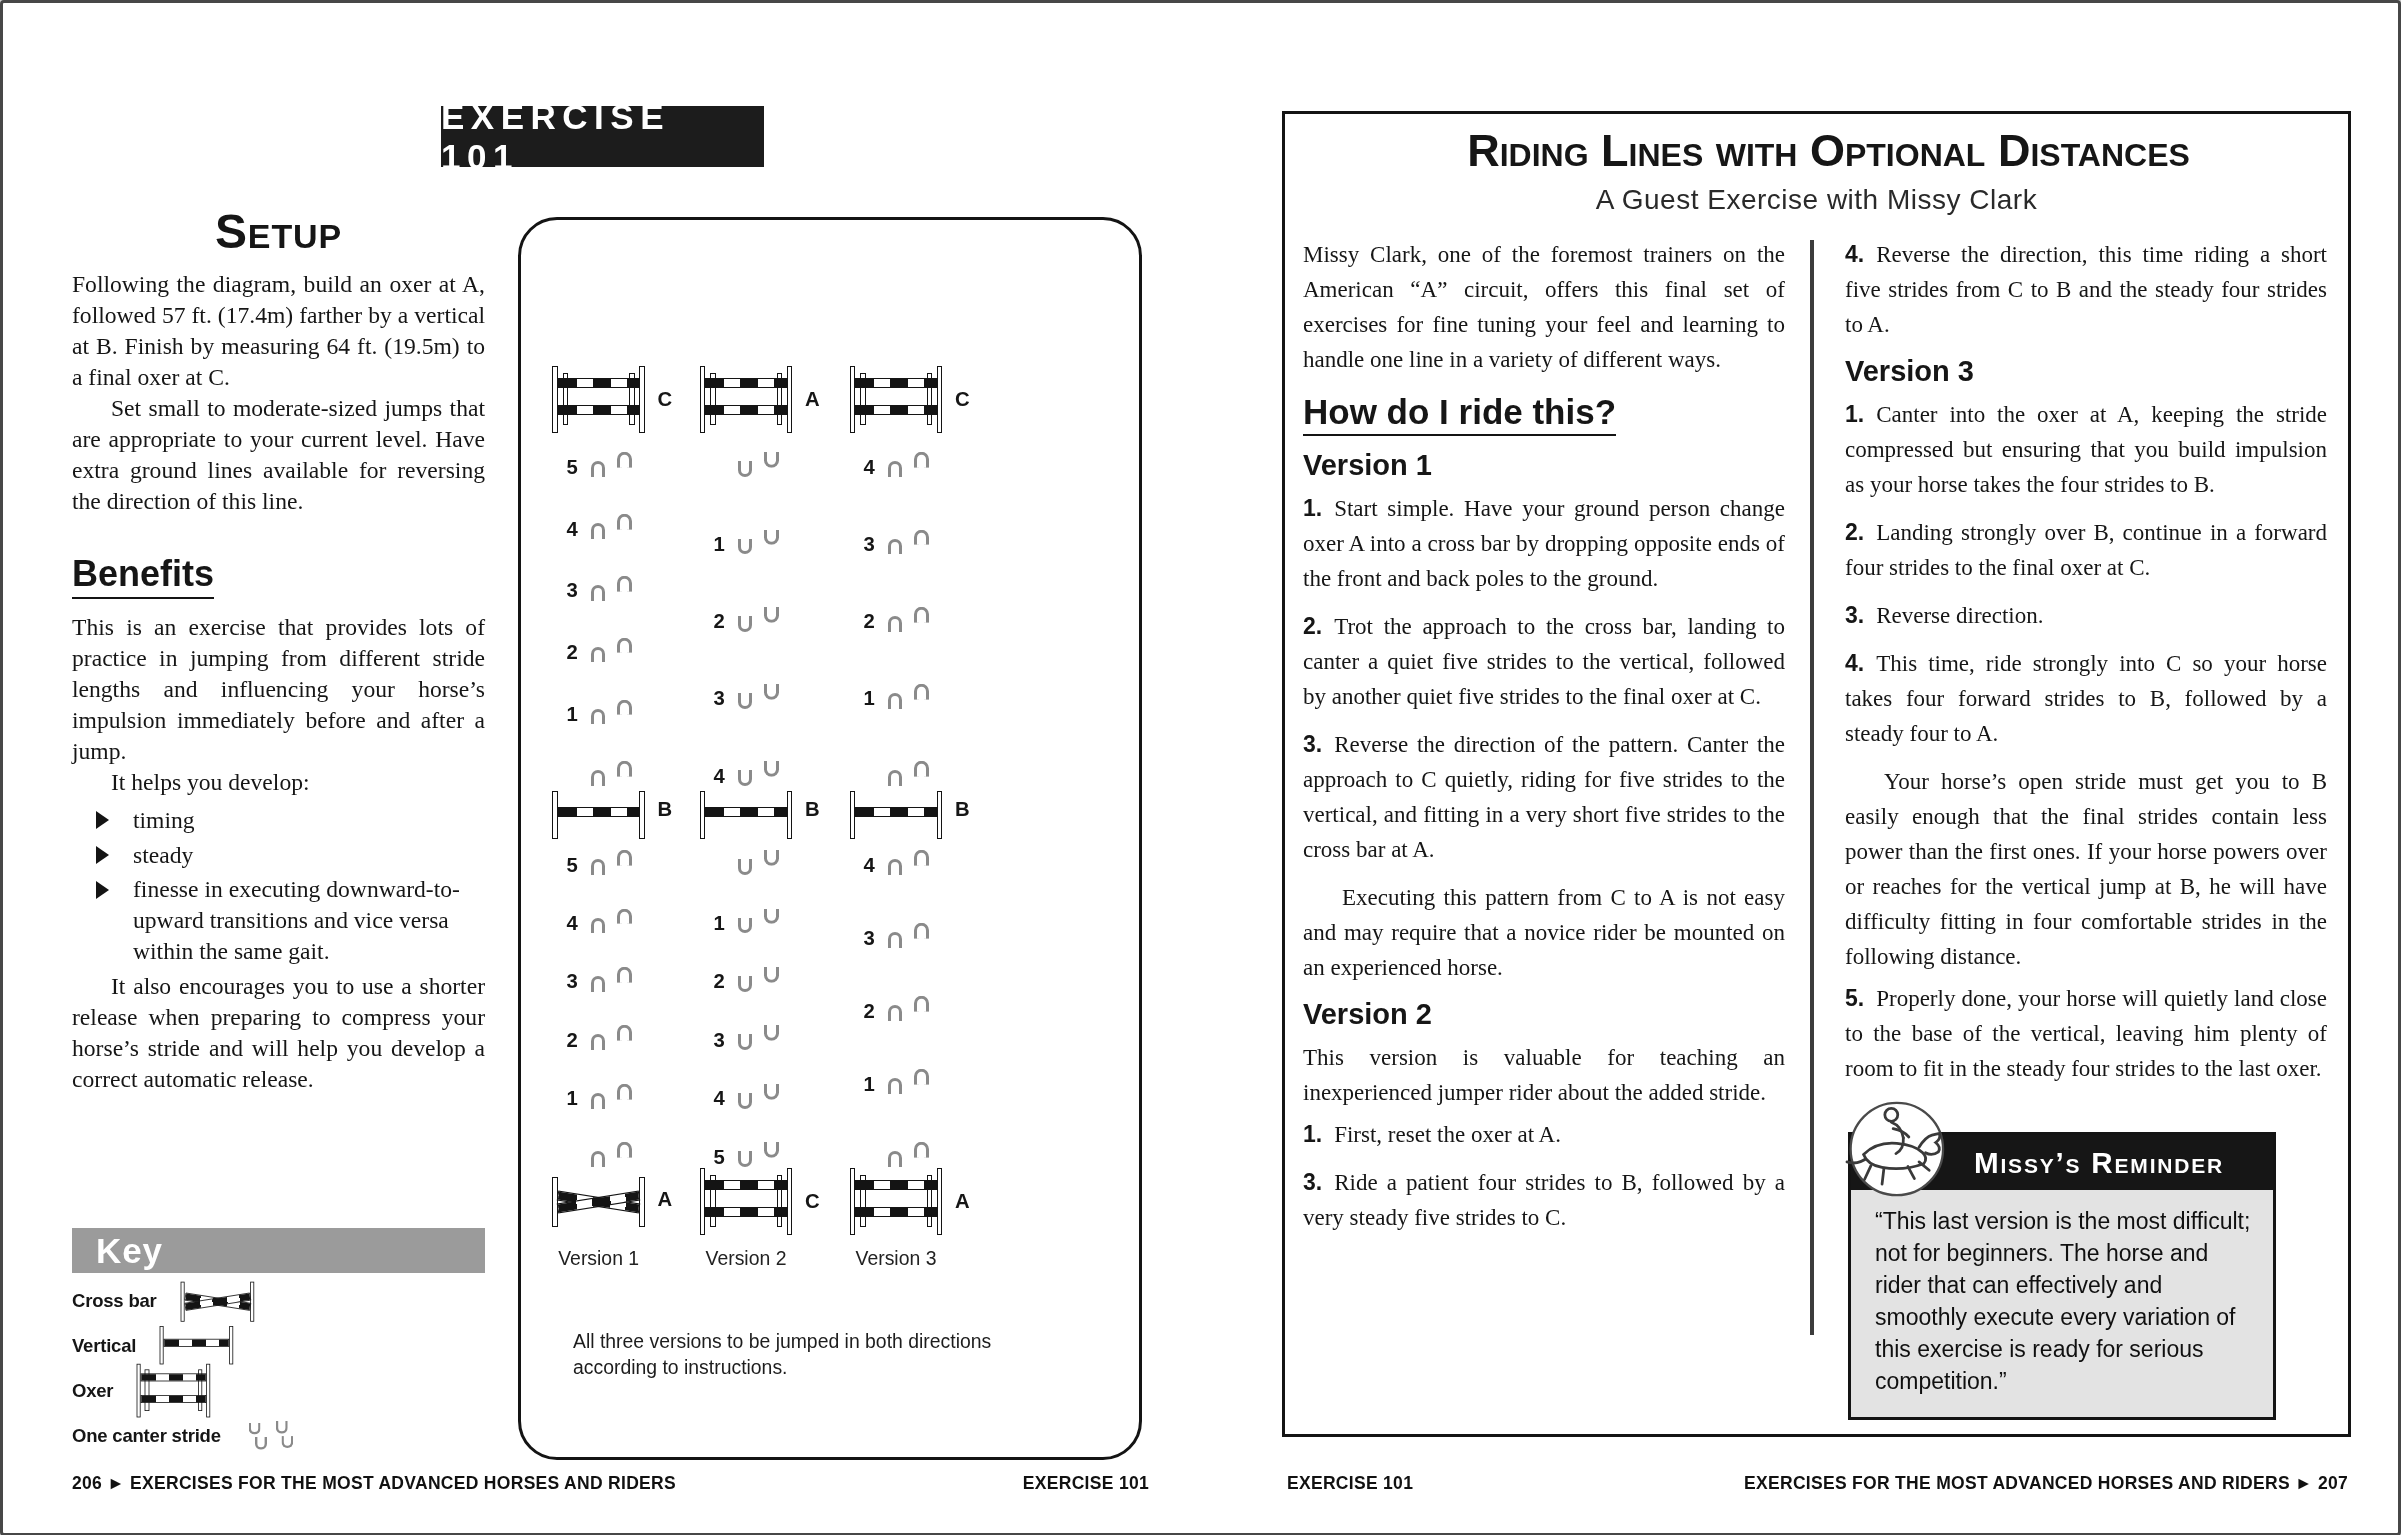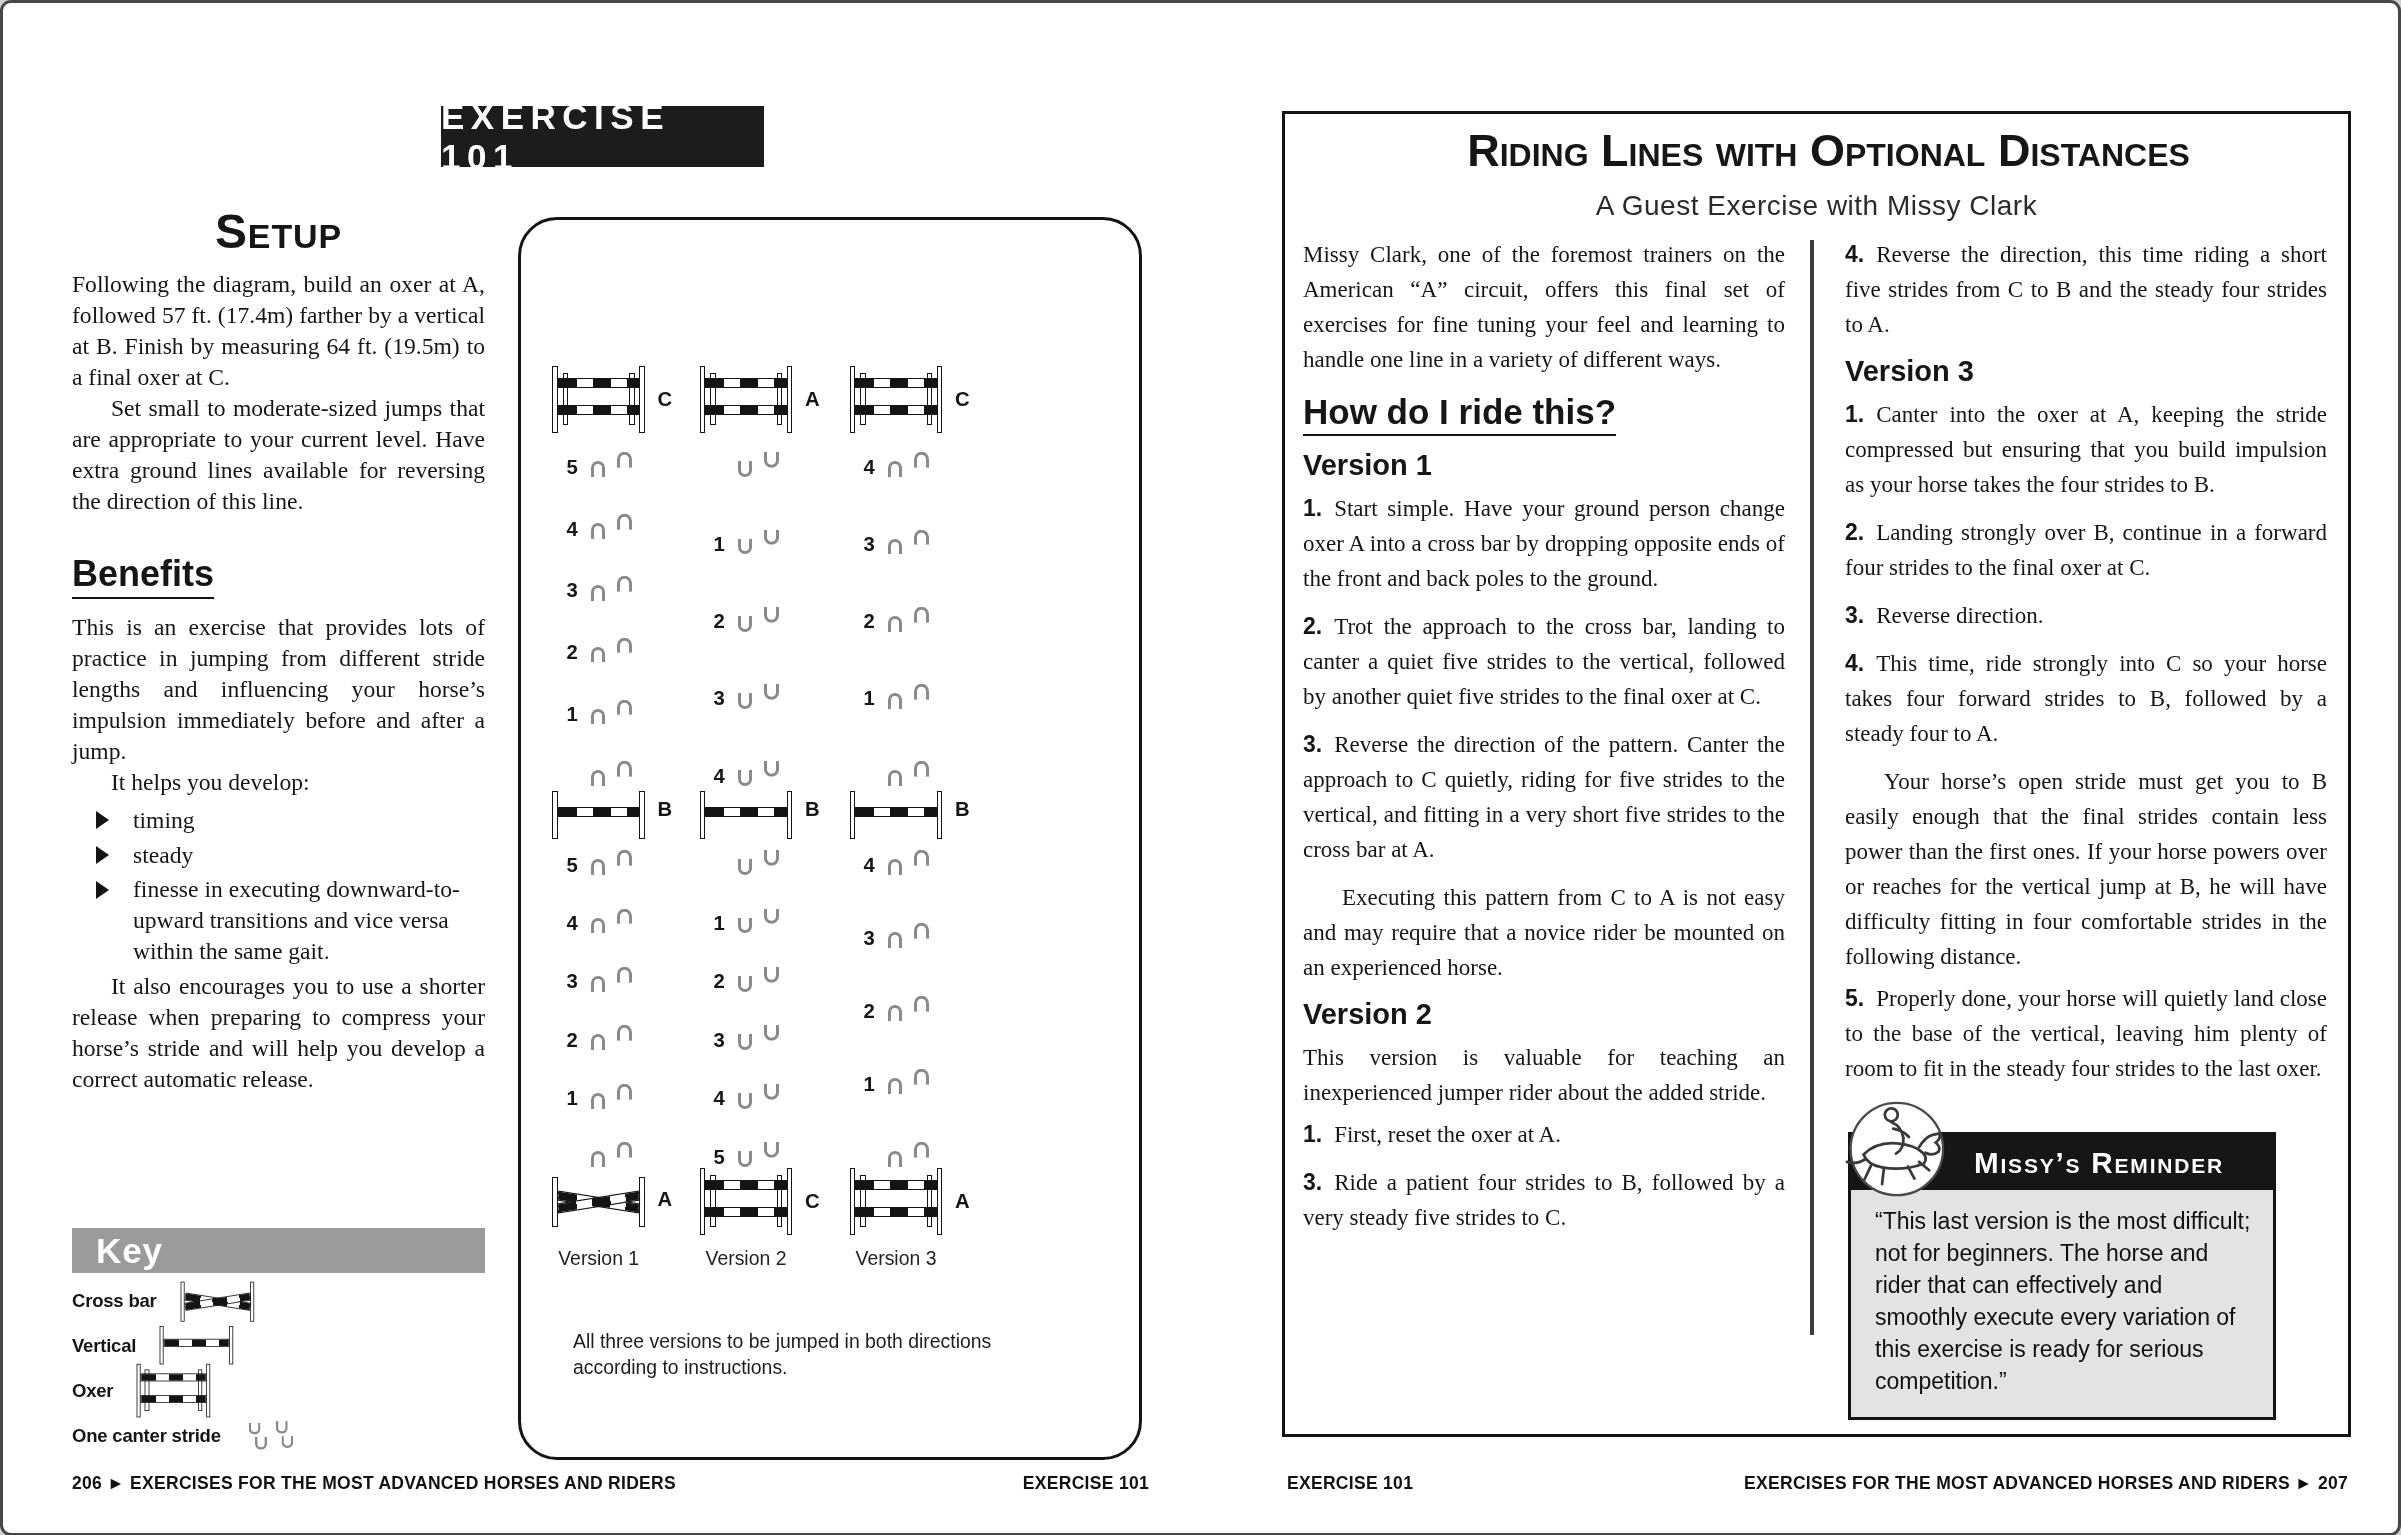--- a/index.html
+++ b/index.html
@@ -1,17 +1,17 @@
 <!DOCTYPE html>
 <html style="font-size:14.8px"><head>
 <meta charset="utf-8">
 <style>
   html,body{margin:0;padding:0;background:#cfcfcf;}
   .sheet{position:relative;width:2401px;height:1536px;background:#ffffff;border:3.7px solid #474747;
-         border-radius:11px;box-sizing:border-box;overflow:hidden;color:#161616;
+         border-radius:4px;box-sizing:border-box;overflow:hidden;color:#161616;
          font-family:"Liberation Serif",serif;}
   
   .badge{position:absolute;left:438px;top:103px;width:323px;height:61px;background:#1c1c1c;color:#fff;
          font-family:"Liberation Sans",sans-serif;font-weight:bold;font-size:35px;letter-spacing:6.5px;
          display:flex;align-items:center;justify-content:center;}
   .left-col{position:absolute;left:69px;top:205px;width:413px;font-size:23.6px;line-height:31px;text-align:justify;}
   .h-setup{font-family:"Liberation Sans",sans-serif;font-weight:bold;font-variant:small-caps;font-size:48px;
            line-height:1;text-align:center;margin:0 0 13px 0;letter-spacing:0.9px;}
   .para{margin:0;}
   .indent{text-indent:39px;}
@@ -47,21 +47,21 @@
   .arc.down{border:3.2px solid #8a8a8a;border-top:none;border-radius:0 0 8.3px 8.3px;}
   .arc.r{margin-left:12px;transform:translateY(-9.2px);}
   .version-label{position:absolute;width:148px;text-align:center;font-family:"Liberation Sans",sans-serif;
          font-size:19.4px;color:#222;}
   .caption{position:absolute;left:52px;top:1108px;width:443px;font-family:"Liberation Sans",sans-serif;
          font-size:19.4px;line-height:26px;color:#1d1d1d;text-align:left;}
   
   .rp-box{position:absolute;left:1279px;top:108px;width:1069px;height:1326px;border:3.7px solid #141414;box-sizing:border-box;}
   .rp-title{position:absolute;left:1279px;top:125px;width:1069px;text-align:center;
          font-family:"Liberation Sans",sans-serif;font-weight:bold;font-variant:small-caps;font-size:45px;line-height:1;padding-left:12px;}
-  .rp-subtitle{position:absolute;left:1279px;top:187px;width:1069px;text-align:center;
+  .rp-subtitle{position:absolute;left:1279px;top:181px;width:1069px;text-align:center;
          font-family:"Liberation Sans",sans-serif;font-size:28px;color:#2a2a2a;letter-spacing:0.5px;}
   .divider{position:absolute;left:1807px;top:237px;width:3.7px;height:1095px;background:#3c3c3c;}
   .rp-col{position:absolute;top:234px;width:482px;font-size:23px;line-height:35px;text-align:justify;}
   #rp-col1{left:1300px;} #rp-col2{left:1842px;}
   .rp-p{margin:0 0 7.4px 0;}
   .rp-p.indent{text-indent:39px;}
   .rp-h2{margin:16.6px 0 14.8px 0;text-align:left;}
   .rp-h2 span{font-family:"Liberation Sans",sans-serif;font-weight:bold;font-size:35px;line-height:1;
          border-bottom:2.8px solid #141414;padding-bottom:5.5px;display:inline-block;}
   .rp-h3{font-family:"Liberation Sans",sans-serif;font-weight:bold;font-size:29px;line-height:1;

